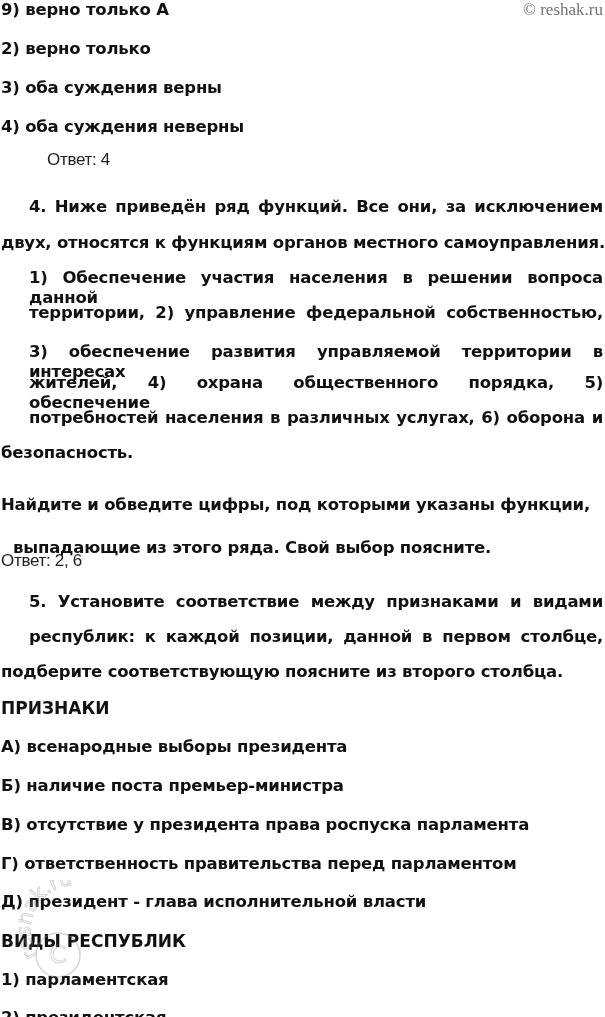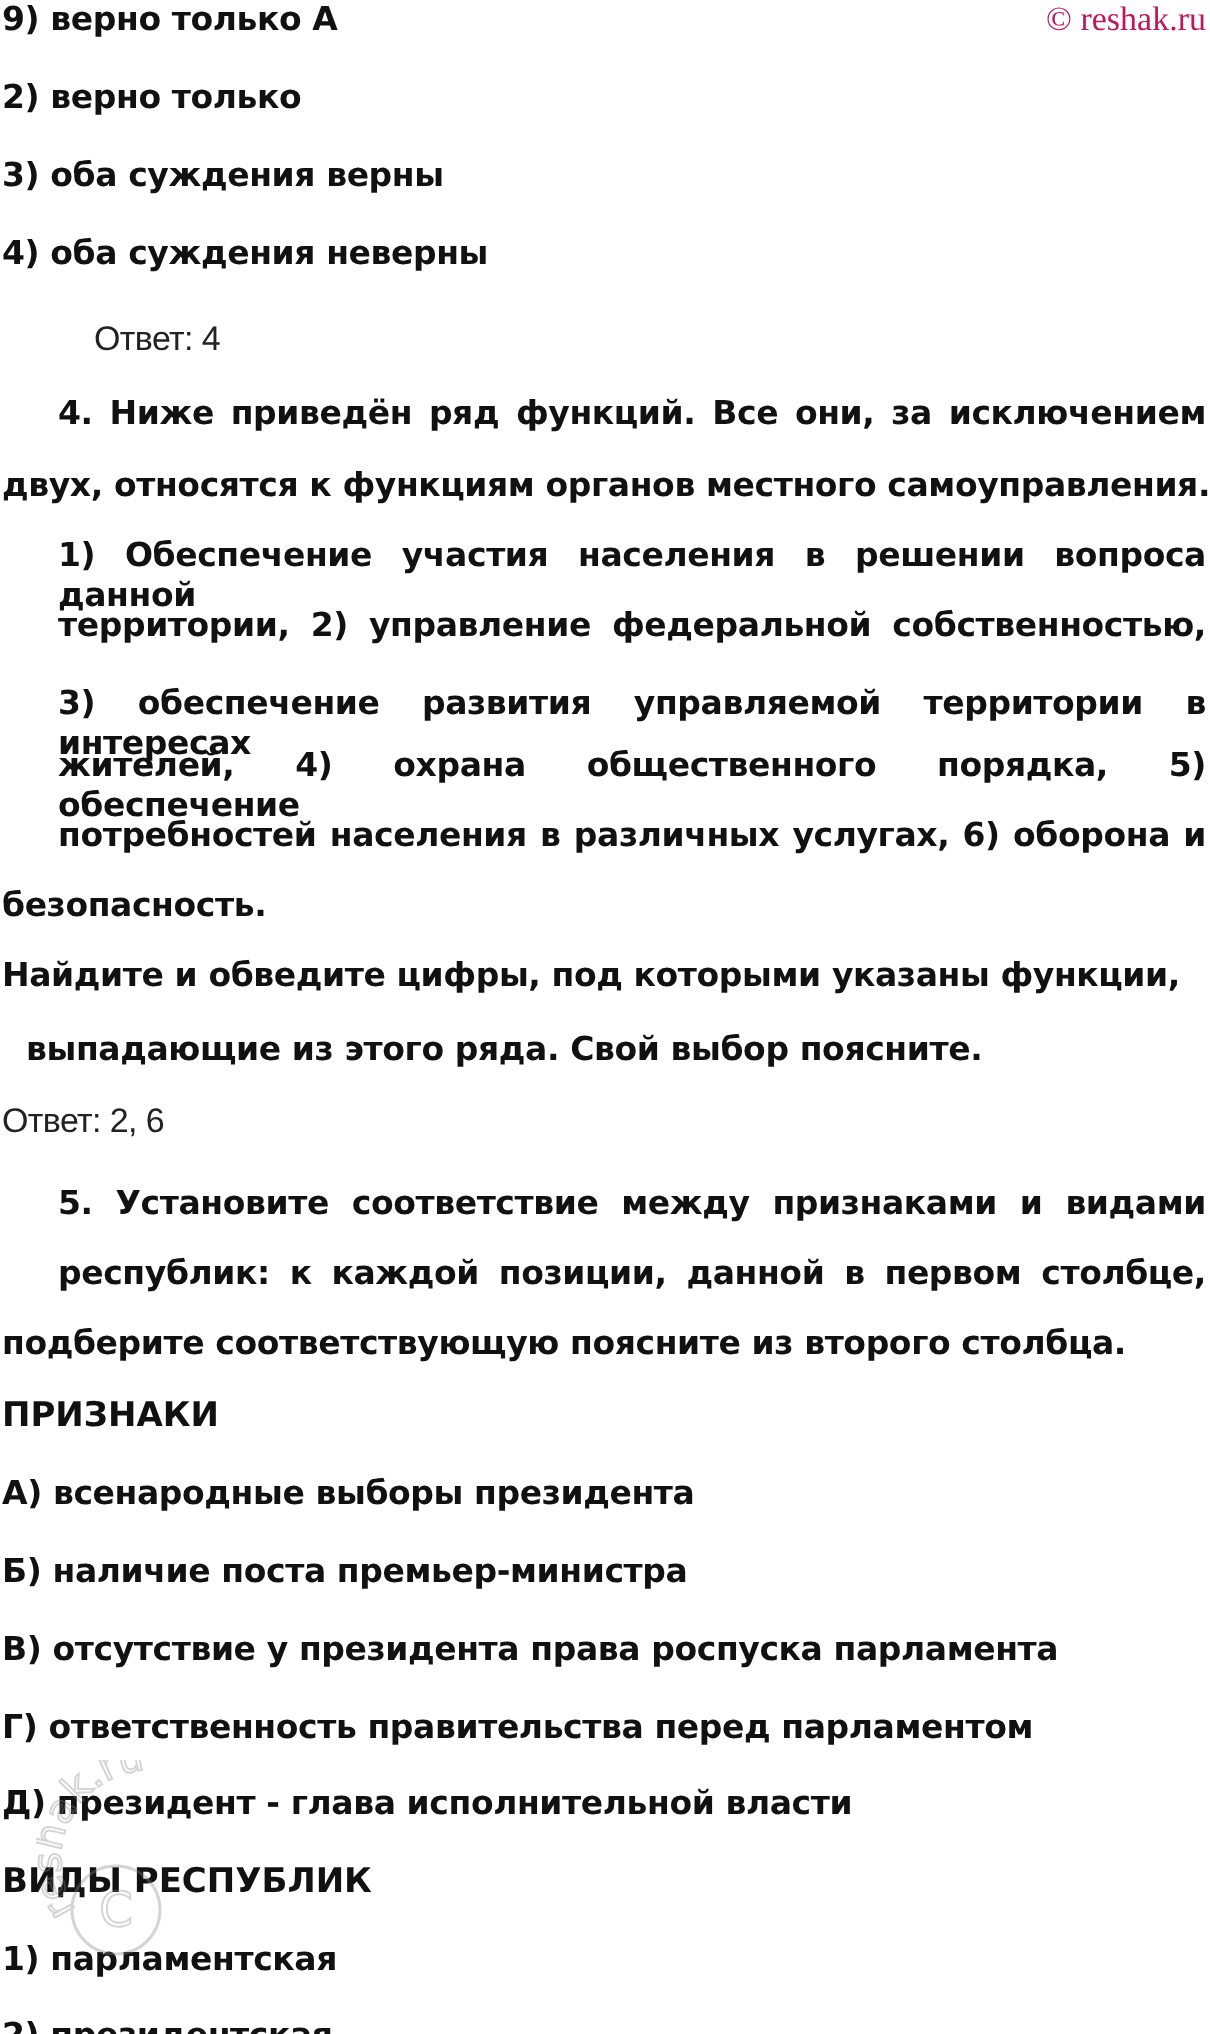--- a/index.html
+++ b/index.html
@@ -16,49 +16,49 @@
     .justify { text-align: justify; text-align-last: justify; white-space: normal; margin-left: 28px; }
     .answer {
       position: absolute; left: 1px;
       font-family: "Liberation Sans", sans-serif;
       font-weight: normal; font-size: 17px; line-height: 20px; color: #222222;
       letter-spacing: -0.3px;
     }
     .copyright {
       position: absolute; right: 2px; top: 0px;
       font-family: "Liberation Serif", serif;
-      font-size: 17px; line-height: 20px; color: #be185d;
+      font-size: 17px; line-height: 20px; color: #737373;
     }
     .heading { font-size: 17px; letter-spacing: 0; }
     .watermark {
       position: absolute; left: 18px; top: 880px; width: 110px; height: 110px;
       opacity: 0.35; pointer-events: none;
     }
   </style>
 </head>
 <body>
 
 <div class="copyright">© reshak.ru</div>
 
 <div class="line" style="top:0px;">9) верно только А</div>
 <div class="line" style="top:39px;">2) верно только</div>
 <div class="line" style="top:78px;">3) оба суждения верны</div>
 <div class="line" style="top:117px;">4) оба суждения неверны</div>
-<div class="answer" style="top:160px;padding-left:46px;">Ответ: 4</div>
+<div class="answer" style="top:150px;padding-left:46px;">Ответ: 4</div>
 
 <div class="line justify" style="top:197px;">4. Ниже приведён ряд функций. Все они, за исключением</div>
 <div class="line" style="top:233px;">двух, относятся к функциям органов местного самоуправления.</div>
 <div class="line justify" style="top:268px;">1) Обеспечение участия населения в решении вопроса данной</div>
 <div class="line justify" style="top:303px;">территории, 2) управление федеральной собственностью,</div>
 <div class="line justify" style="top:342px;">3) обеспечение развития управляемой территории в интересах</div>
 <div class="line justify" style="top:373px;">жителей, 4) охрана общественного порядка, 5) обеспечение</div>
 <div class="line justify" style="top:408px;">потребностей населения в различных услугах, 6) оборона и</div>
 <div class="line" style="top:443px;">безопасность.</div>
-<div class="line" style="top:478px;">Найдите и обведите цифры, под которыми указаны функции,</div>
-<div class="line" style="top:515px;padding-left:12px;">выпадающие из этого ряда. Свой выбор поясните.</div>
+<div class="line" style="top:495px;">Найдите и обведите цифры, под которыми указаны функции,</div>
+<div class="line" style="top:538px;padding-left:12px;">выпадающие из этого ряда. Свой выбор поясните.</div>
 <div class="answer" style="top:551px;">Ответ: 2, 6</div>
 
 <div class="line justify" style="top:592px;">5. Установите соответствие между признаками и видами</div>
 <div class="line justify" style="top:627px;">республик: к каждой позиции, данной в первом столбце,</div>
 <div class="line" style="top:662px;">подберите соответствующую поясните из второго столбца.</div>
 
 <div class="line heading" style="top:698px;">ПРИЗНАКИ</div>
 <div class="line" style="top:737px;">А) всенародные выборы президента</div>
 <div class="line" style="top:776px;">Б) наличие поста премьер-министра</div>
 <div class="line" style="top:815px;">В) отсутствие у президента права роспуска парламента</div>

